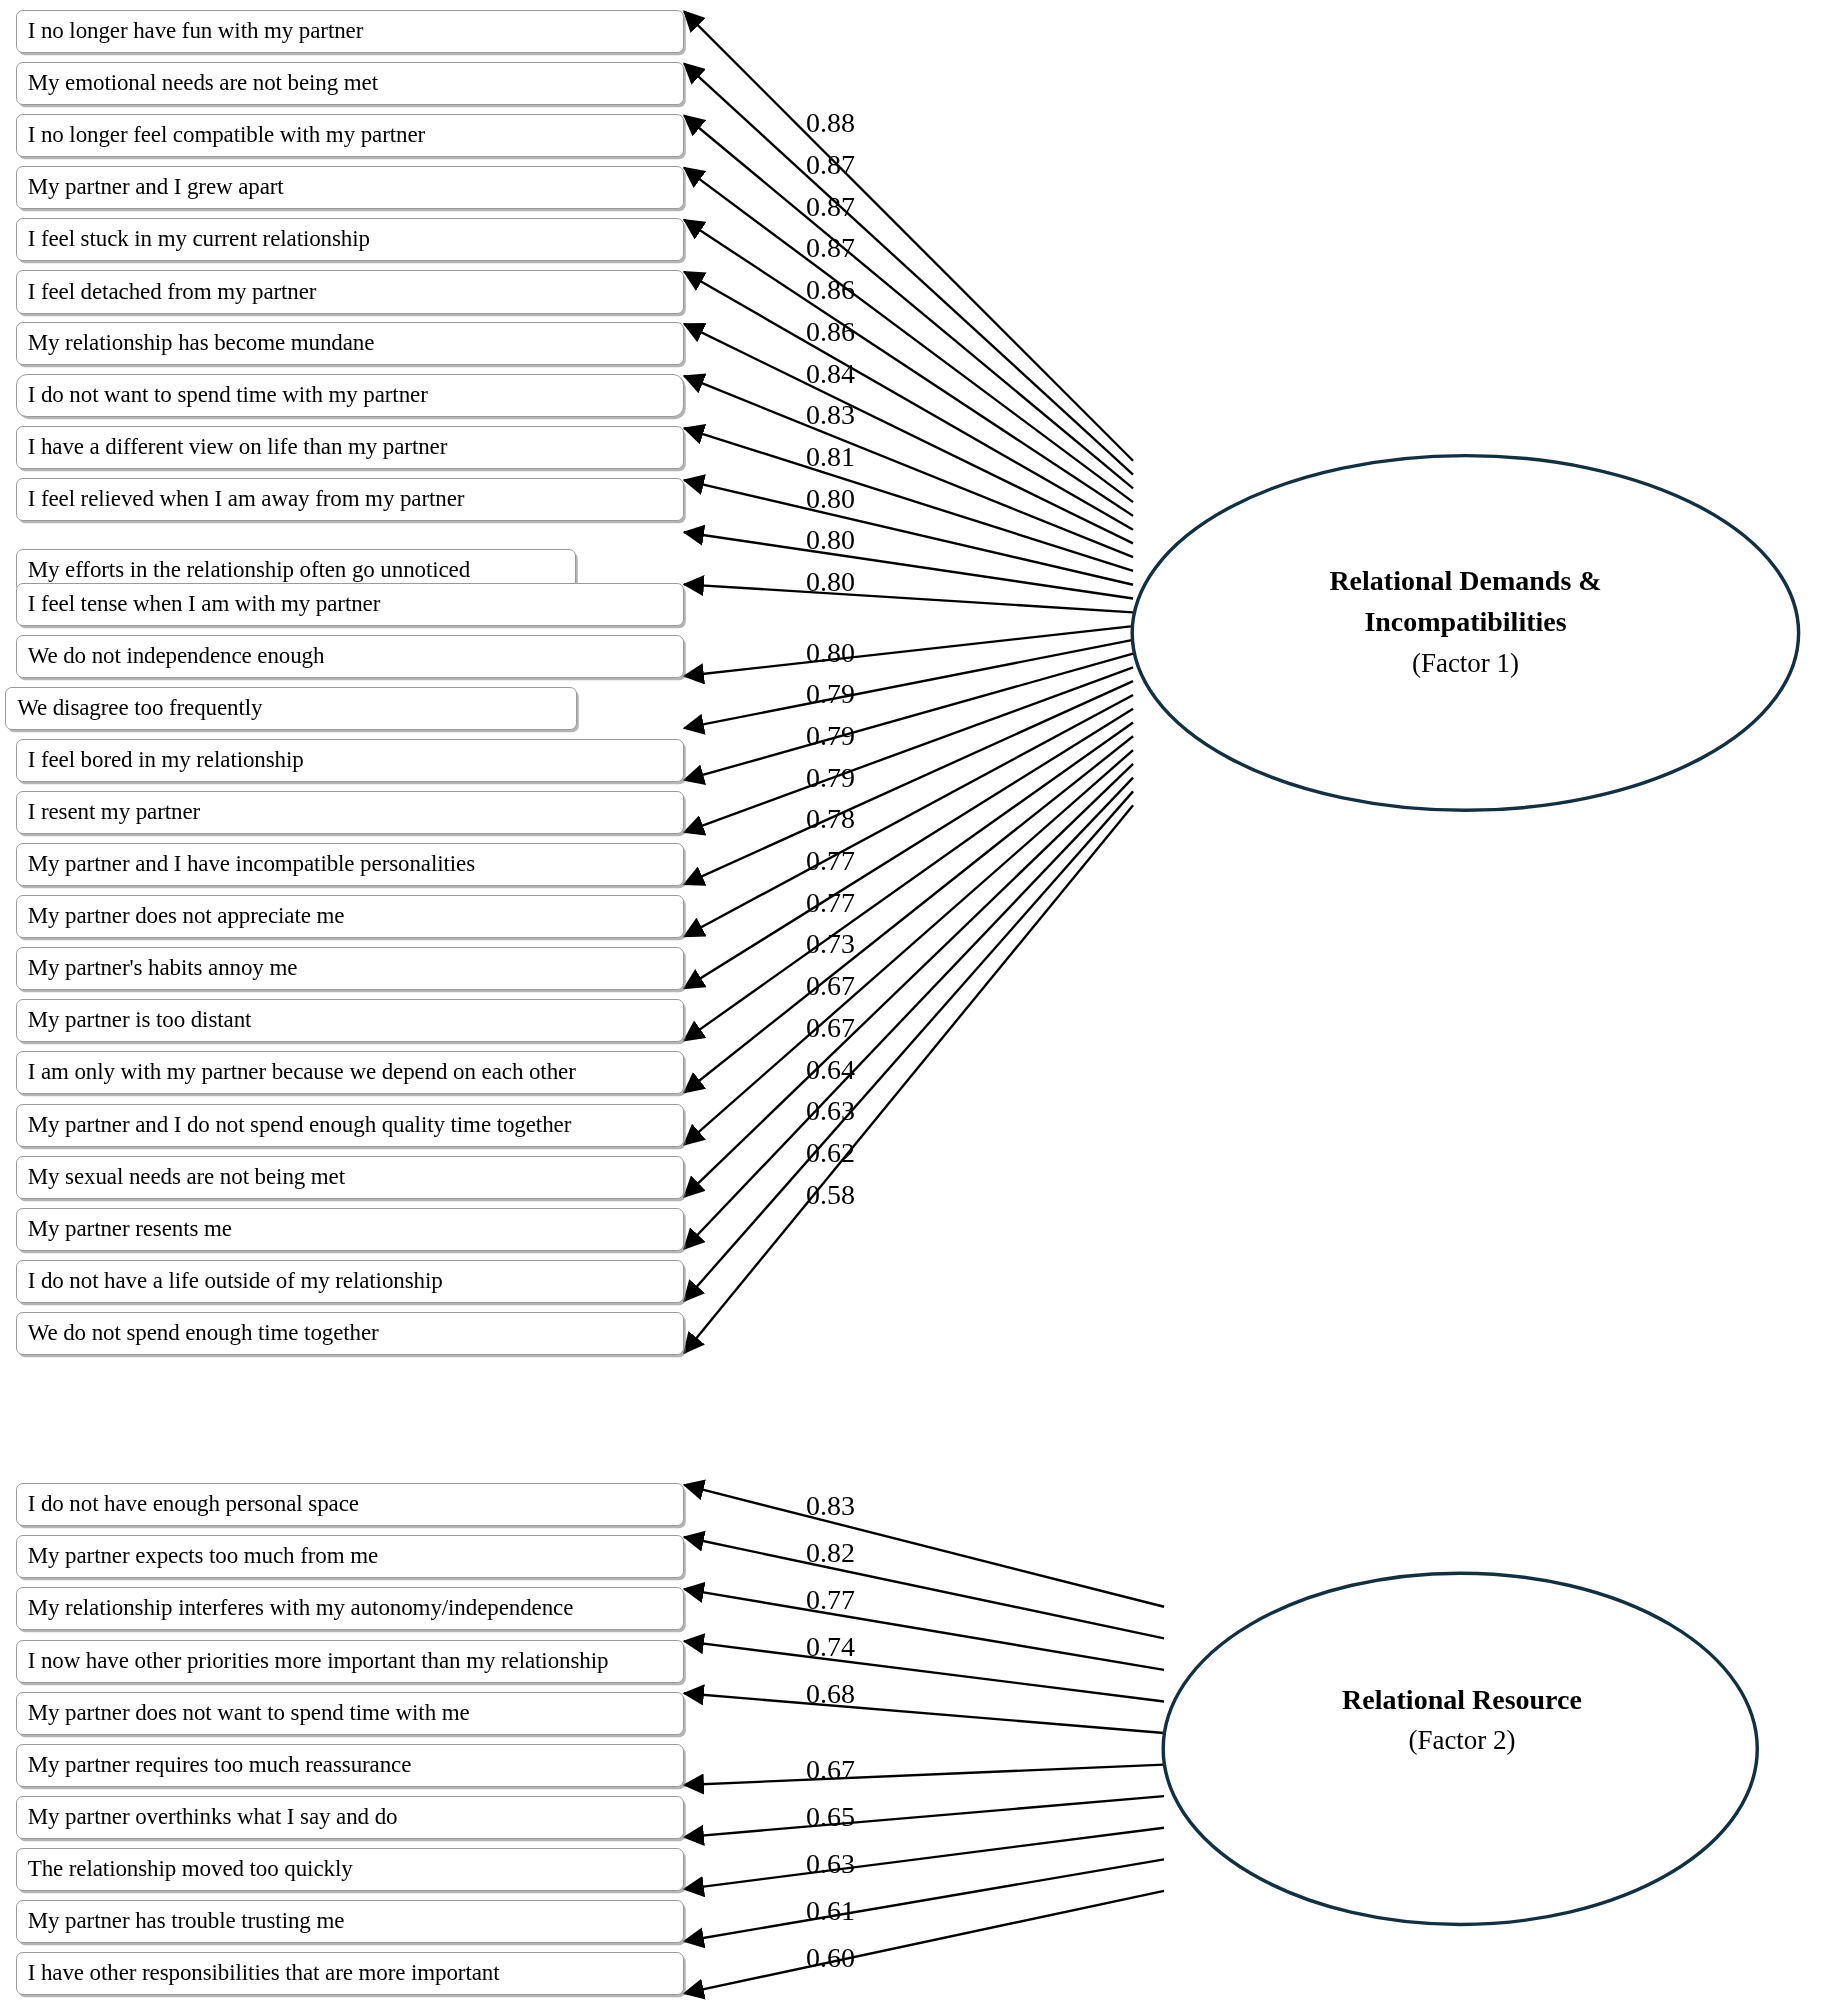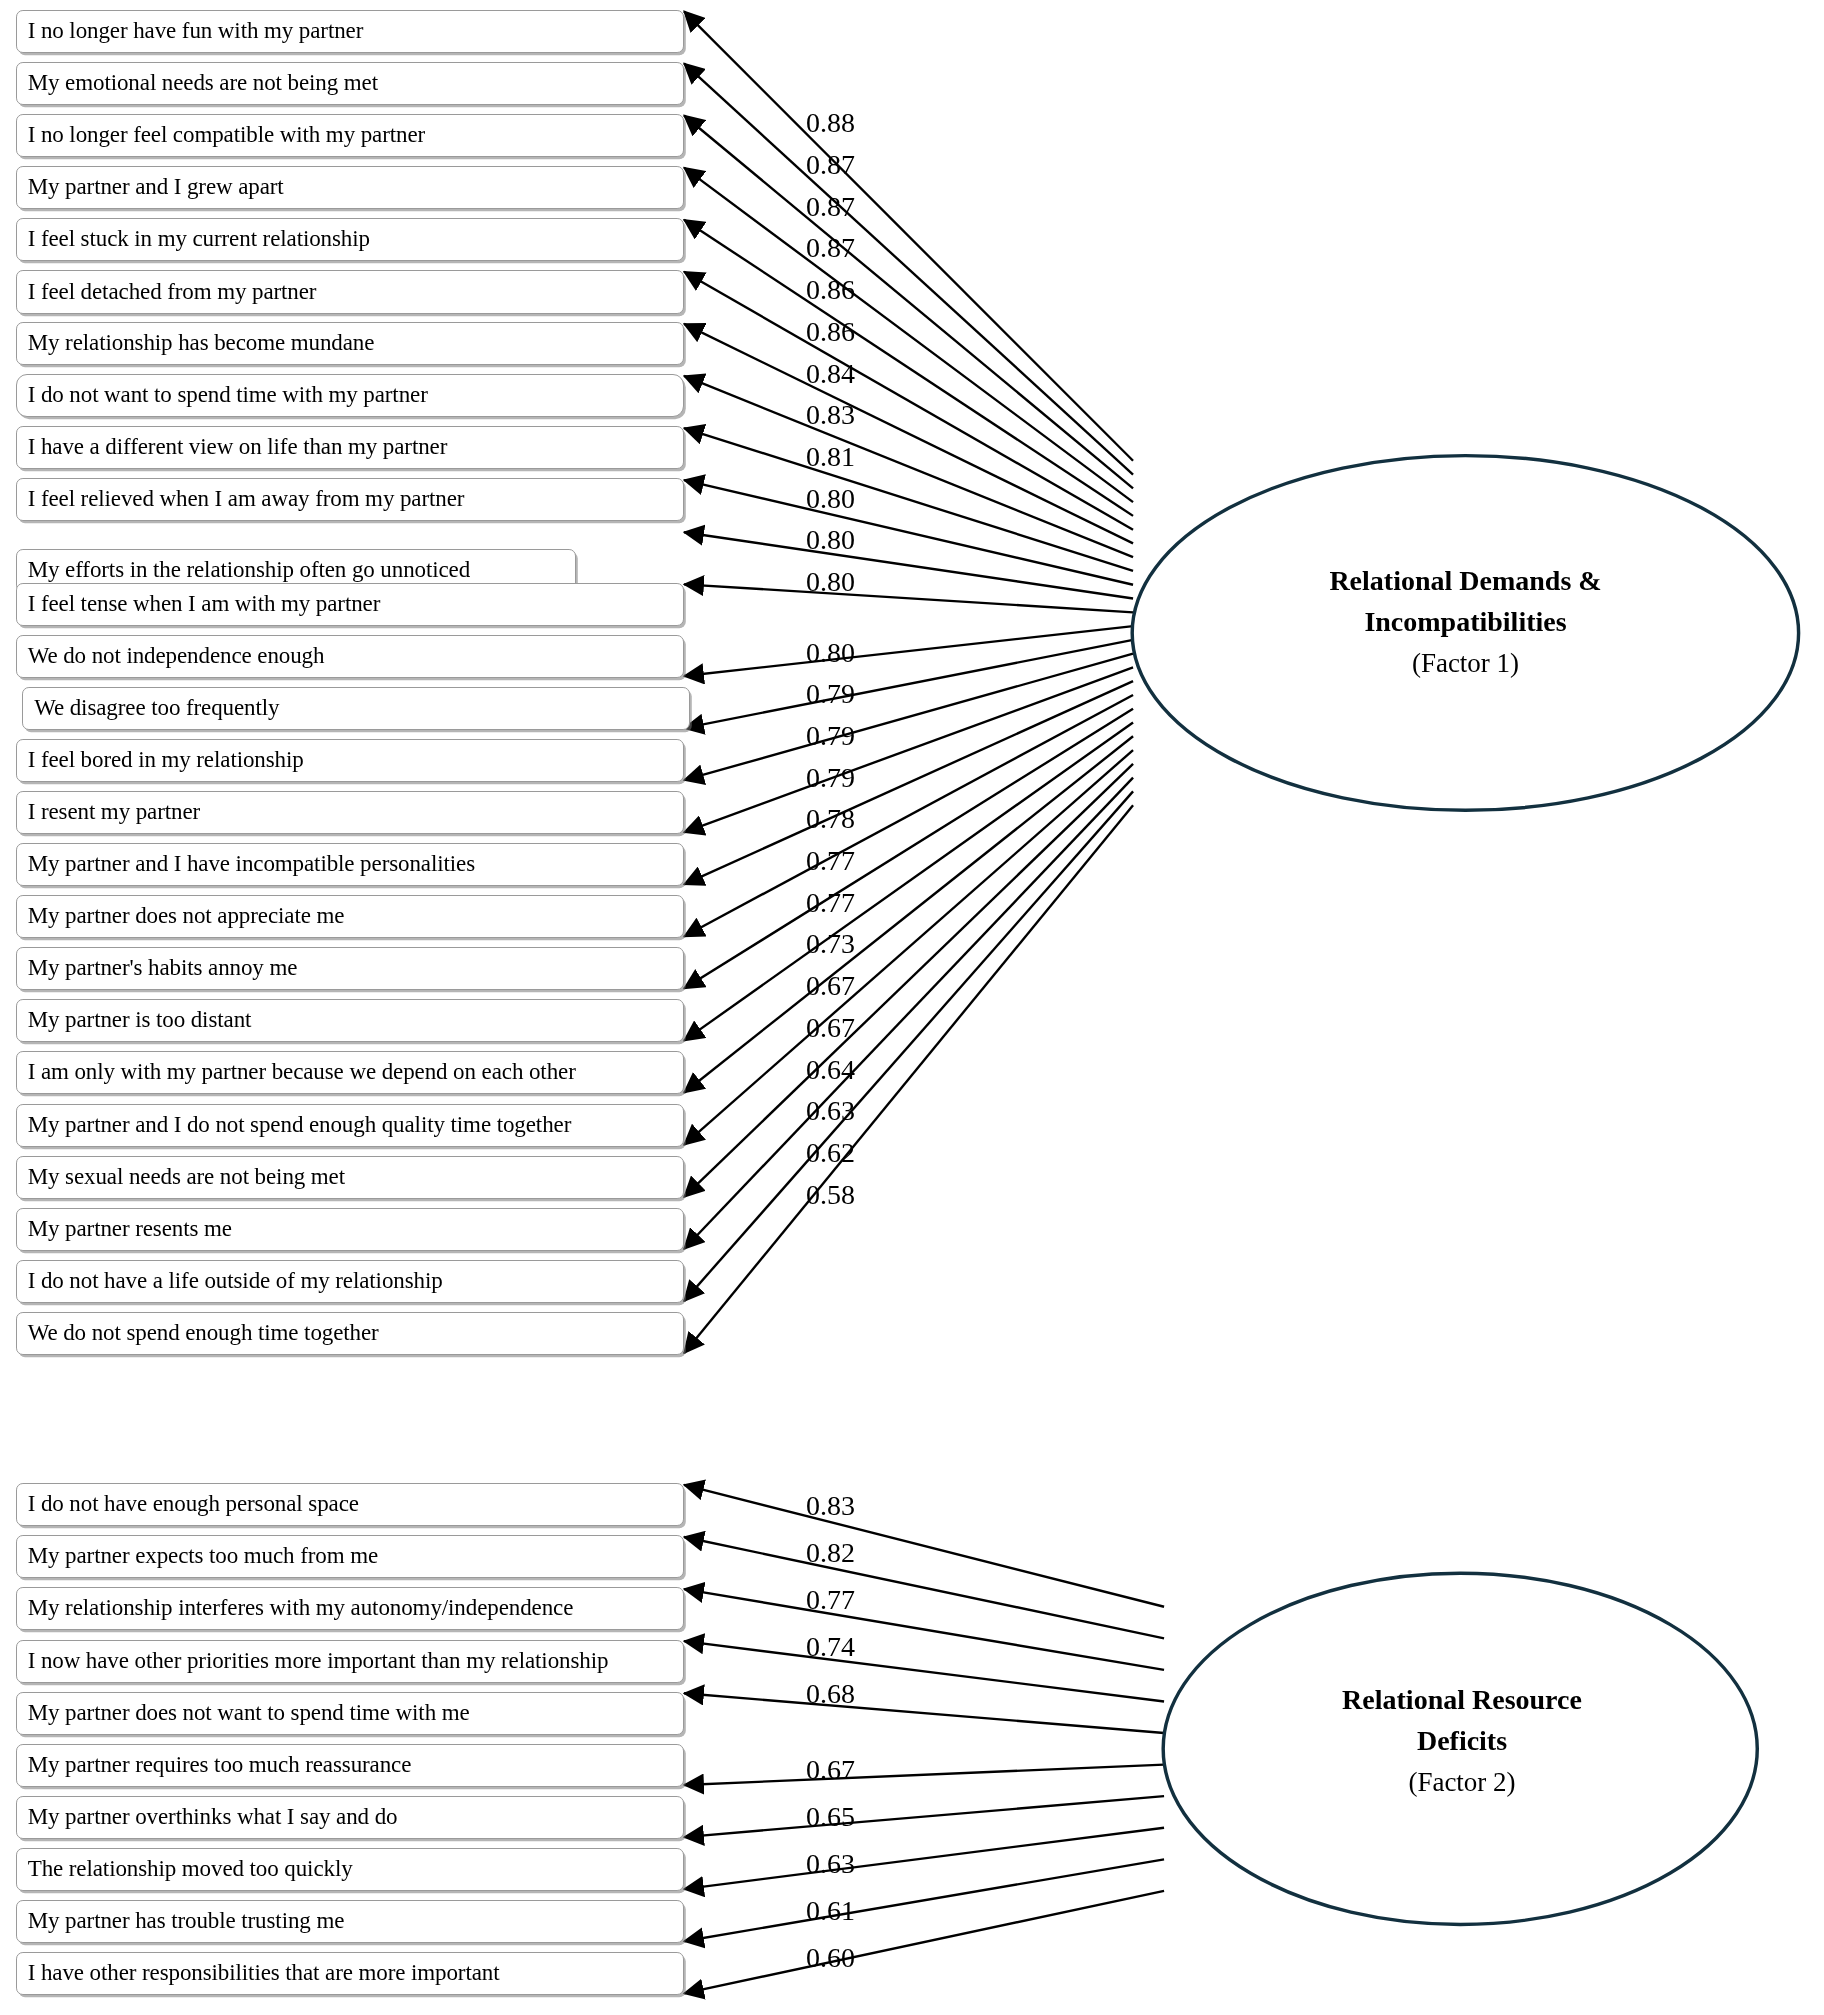--- a/index.html
+++ b/index.html
@@ -124,21 +124,21 @@
       </div>
       <div class="item-box" style="left: 15.5px; top: 549px; width: 560px; height: 43px;">
         <span>My efforts in the relationship often go unnoticed</span>
       </div>
       <div class="item-box" style="left: 15.5px; top: 583px; width: 668px; height: 43px;">
         <span>I feel tense when I am with my partner</span>
       </div>
       <div class="item-box" style="left: 15.5px; top: 635px; width: 668px; height: 43px;">
         <span>We do not independence enough</span>
       </div>
-      <div class="item-box" style="left: 22px; top: 687px; width: 668px; height: 43px;">
+      <div class="item-box" style="left: 5px; top: 687px; width: 572px; height: 43px;">
         <span>We disagree too frequently</span>
       </div>
       <div class="item-box" style="left: 15.5px; top: 739px; width: 668px; height: 43px;">
         <span>I feel bored in my relationship</span>
       </div>
       <div class="item-box" style="left: 15.5px; top: 791px; width: 668px; height: 43px;">
         <span>I resent my partner</span>
       </div>
       <div class="item-box" style="left: 15.5px; top: 843px; width: 668px; height: 43px;">
         <span>My partner and I have incompatible personalities</span>
@@ -245,17 +245,16 @@
     </div>
 
   <div class="factor-text" style="left:1132px;top:560px;width:667px;">
     <div class="factor-title">Relational Demands &amp;</div>
     <div class="factor-title">Incompatibilities</div>
     <div class="factor-sub">(Factor 1)</div>
   </div>
 
   <div class="factor-text" style="left:1163px;top:1679px;width:598px;">
     <div class="factor-title">Relational Resource</div>
-    <div class="factor-title">Deficits</div>
     <div class="factor-sub">(Factor 2)</div>
   </div>
 </div>
 
 
 </body></html>

